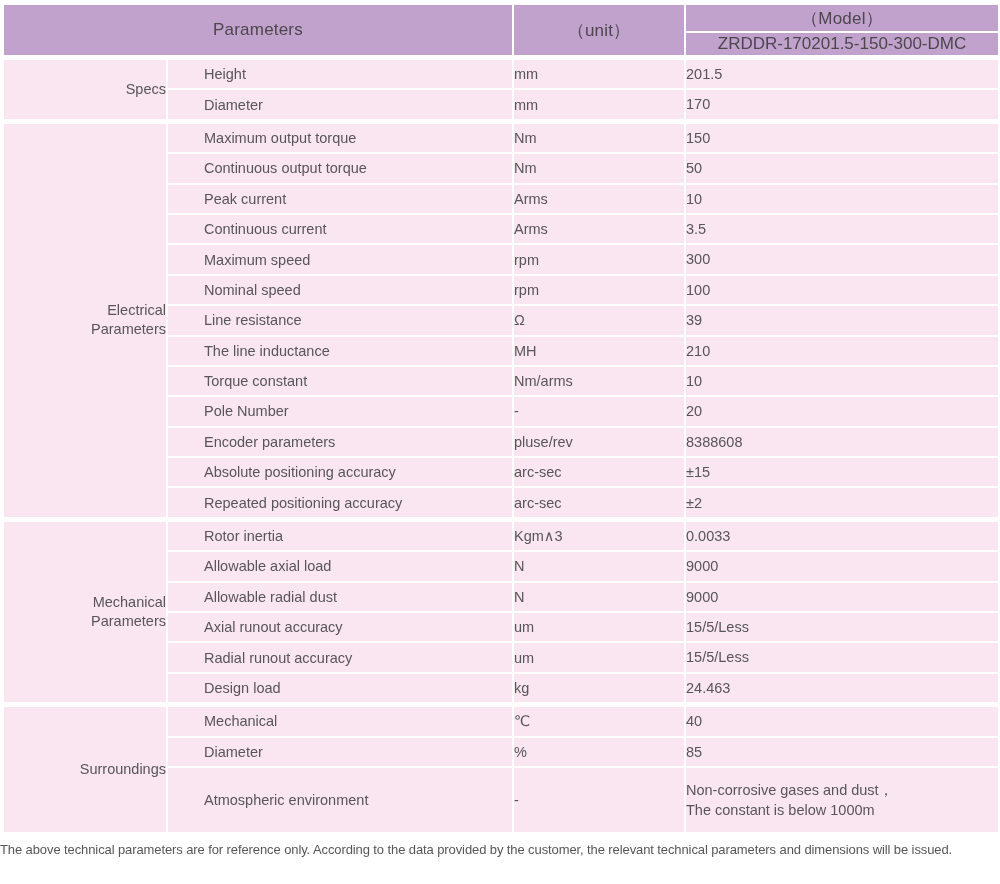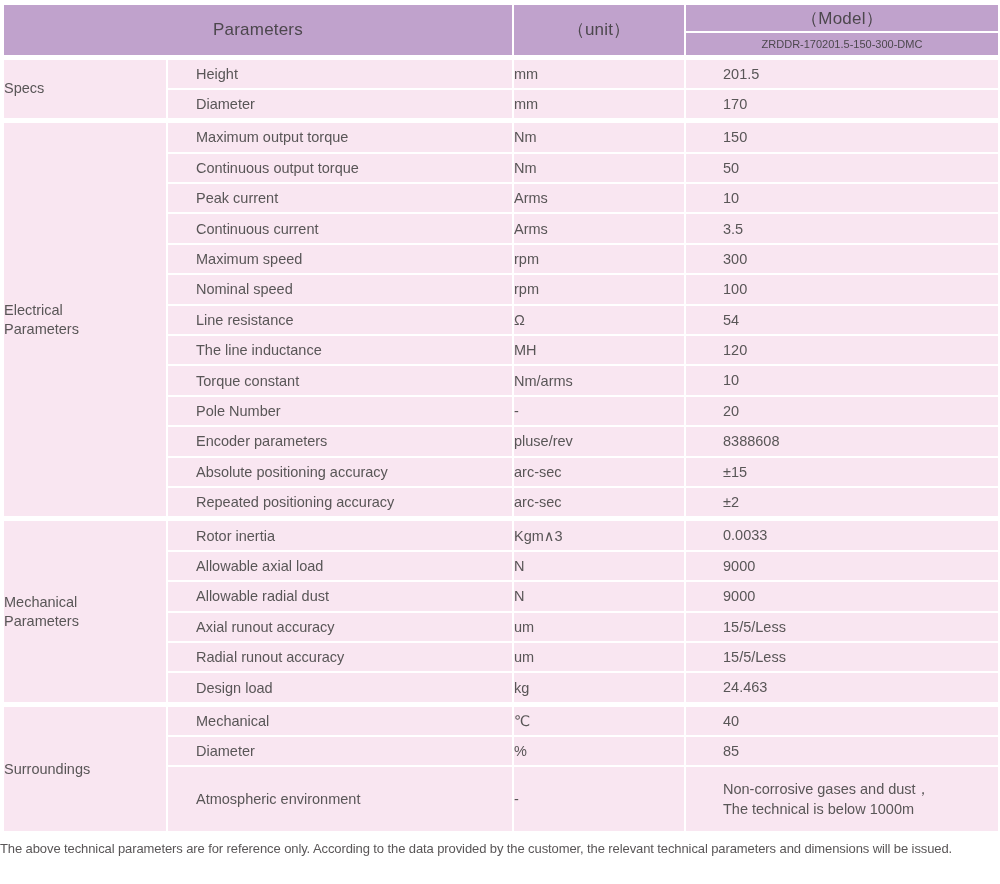--- a/index.html
+++ b/index.html
@@ -27,38 +27,38 @@
     vertical-align:middle;
   }
   thead th{
     background:var(--header-bg);
     color:var(--header-text);
     font-weight:400;
   }
   thead tr.hrow-1{height:28px;}
   thead tr.hrow-2{height:25px;}
   .hdr-main{font-size:17px;letter-spacing:.2px;}
-  .model-num{font-size:11px;margin-left:45px;}
+  .model-num{font-size:17px;margin-left:45px;}
   tbody td{
     background:var(--row-bg);
     font-size:14.5px;
     height:28.4px;
     padding:0;
   }
   td.group{
-    text-align:left;
+    text-align:right;
     white-space:pre-line;
     line-height:1.3;
   }
   td.pname{
     text-align:left;
-    padding-left:28px;
+    padding-left:36px;
   }
   td.unit,td.val{}
-  td.val{white-space:pre-line;line-height:1.4;padding-left:37px;}
+  td.val{white-space:pre-line;line-height:1.4;}
   tr.sec th, tr.sec td{border-top-width:5px;}
   td.multiline{height:64px;}
   .note{
     margin:8px 0 4px 0;
     font-size:13px;
     color:var(--text);
     letter-spacing:-0.1px;
     white-space:nowrap;
   }
 </style>
@@ -125,26 +125,26 @@
         <td class="val">300</td>
       </tr>
       <tr>
         <td class="pname">Nominal speed</td>
         <td class="unit">rpm</td>
         <td class="val">100</td>
       </tr>
       <tr>
         <td class="pname">Line resistance</td>
         <td class="unit">Ω</td>
-        <td class="val">54</td>
+        <td class="val">39</td>
       </tr>
       <tr>
         <td class="pname">The line inductance</td>
         <td class="unit">MH</td>
-        <td class="val">120</td>
+        <td class="val">210</td>
       </tr>
       <tr>
         <td class="pname">Torque constant</td>
         <td class="unit">Nm/arms</td>
         <td class="val">10</td>
       </tr>
       <tr>
         <td class="pname">Pole Number</td>
         <td class="unit">-</td>
         <td class="val">20</td>
@@ -206,19 +206,19 @@
       </tr>
       <tr>
         <td class="pname">Diameter</td>
         <td class="unit">%</td>
         <td class="val">85</td>
       </tr>
       <tr>
         <td class="pname multiline">Atmospheric environment</td>
         <td class="unit multiline">-</td>
         <td class="val multiline">Non-corrosive gases and dust，
-The technical is below 1000m</td>
+The constant is below 1000m</td>
       </tr>
     </tbody>
   </table>
 </div>
 
 <p class="note">The above technical parameters are for reference only. According to the data provided by the customer, the relevant technical parameters and dimensions will be issued.</p>
 
 </body></html>

